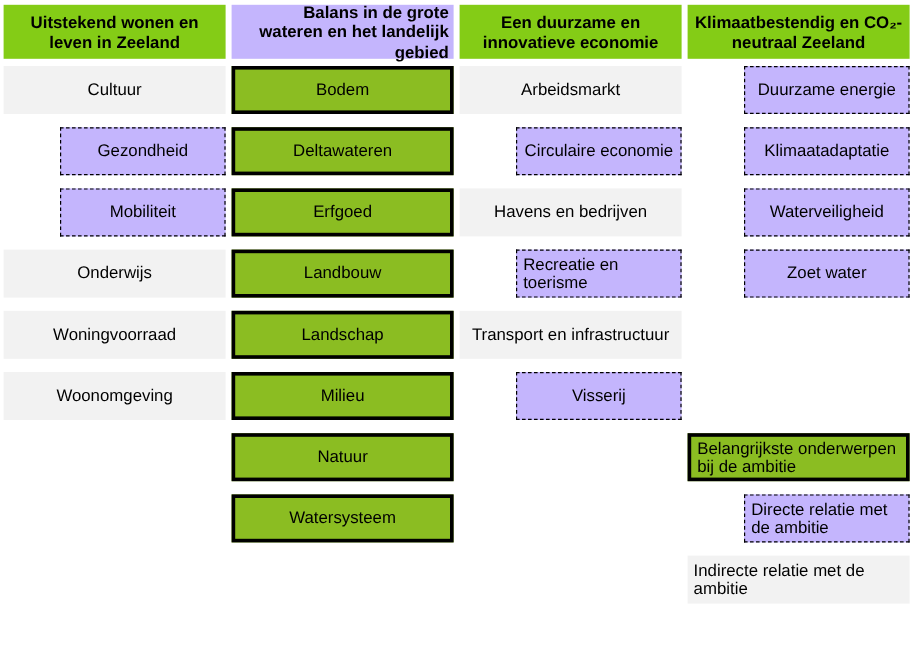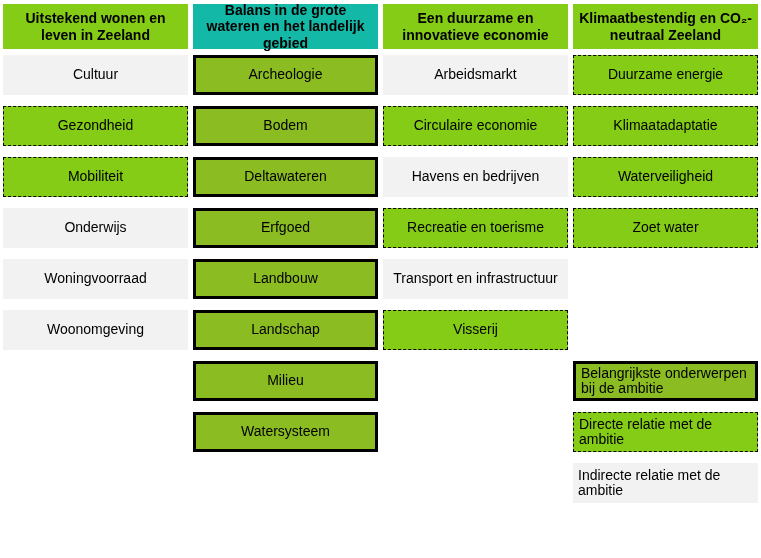--- a/index.html
+++ b/index.html
@@ -23,60 +23,60 @@
     height: 45px;
     margin-bottom: 6px;
     display: flex; align-items: center; justify-content: center;
     text-align: center;
     font-weight: bold;
     font-size: 14px;
     line-height: 1.15;
     background: #84cc16;
     padding: 0 4px;
   }
-  .hdr.green { background: #14b8a6; }
+  .hdr.green { background: #c4b5fd; text-align: right; }
   .box {
     box-sizing: border-box;
     height: 40px;
     margin-bottom: 11px;
     display: flex; align-items: center; justify-content: center;
     text-align: left;
     font-size: 14px;
     line-height: 1.1;
     padding: 0 5px;
   }
   .important { background: #8bbd22; border: 3px solid #000000; }
-  .direct    { background: #84cc16; border: 1px dashed #000000; }
+  .direct    { background: #c4b5fd; border: 1px dashed #000000; margin-left: 47px; }
   .indirect  { background: #f2f2f2; border: none; }
   .spacer { height: 102px; }
 </style>
 </head>
 <body>
 
 <div class="wrap">
 
   <div class="col">
     <div class="hdr">Uitstekend wonen en leven in Zeeland</div>
     <div class="box indirect">Cultuur</div>
     <div class="box direct">Gezondheid</div>
     <div class="box direct">Mobiliteit</div>
     <div class="box indirect">Onderwijs</div>
     <div class="box indirect">Woningvoorraad</div>
     <div class="box indirect">Woonomgeving</div>
   </div>
 
   <div class="col">
     <div class="hdr green">Balans in de grote wateren en het landelijk gebied</div>
-    <div class="box important">Archeologie</div>
     <div class="box important">Bodem</div>
     <div class="box important">Deltawateren</div>
     <div class="box important">Erfgoed</div>
     <div class="box important">Landbouw</div>
     <div class="box important">Landschap</div>
     <div class="box important">Milieu</div>
+    <div class="box important">Natuur</div>
     <div class="box important">Watersysteem</div>
   </div>
 
   <div class="col">
     <div class="hdr">Een duurzame en innovatieve economie</div>
     <div class="box indirect">Arbeidsmarkt</div>
     <div class="box direct">Circulaire economie</div>
     <div class="box indirect">Havens en bedrijven</div>
     <div class="box direct">Recreatie en toerisme</div>
     <div class="box indirect">Transport en infrastructuur</div>

